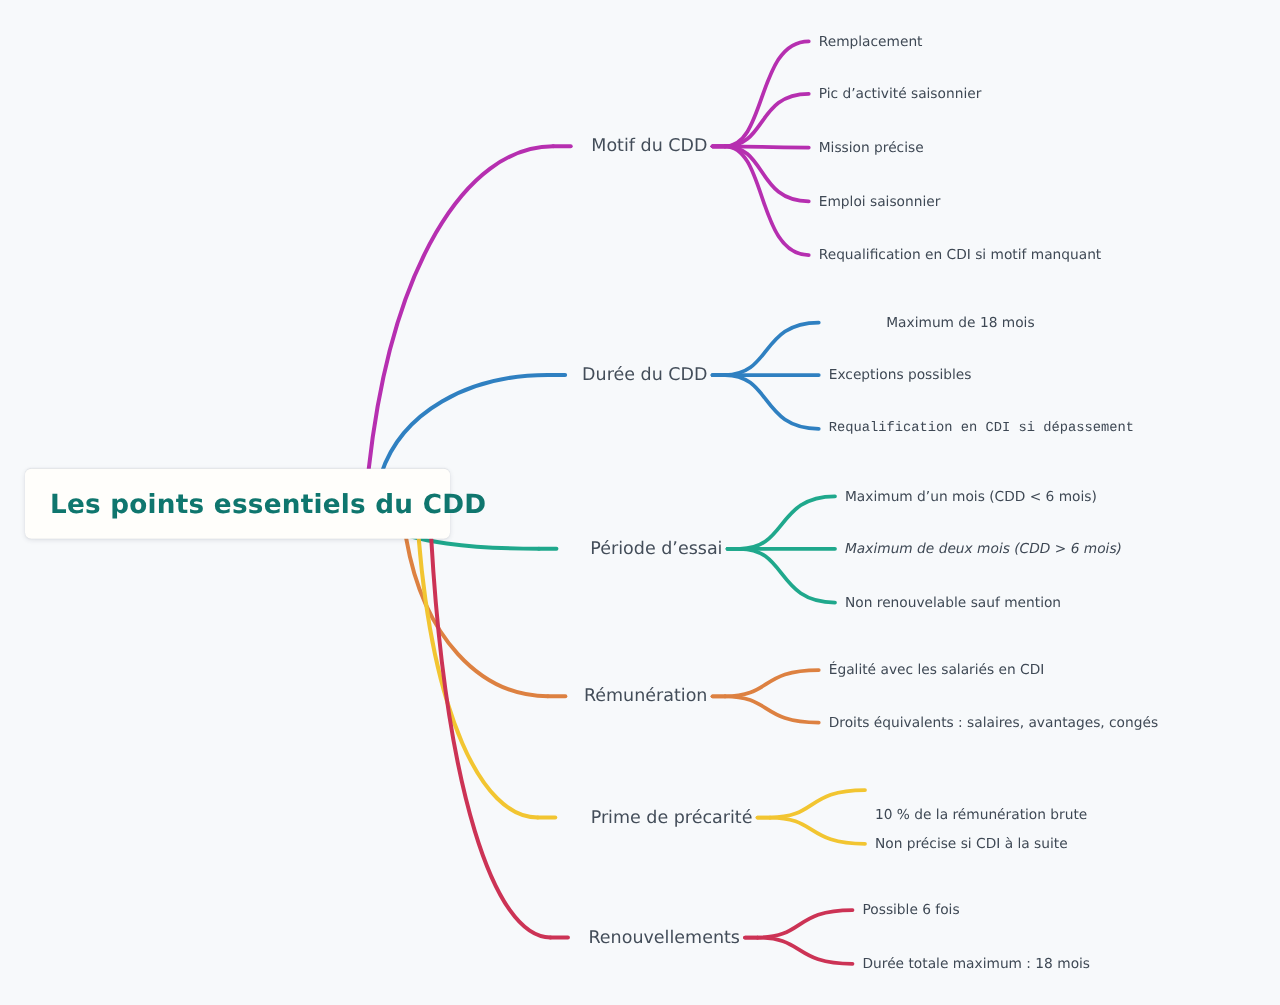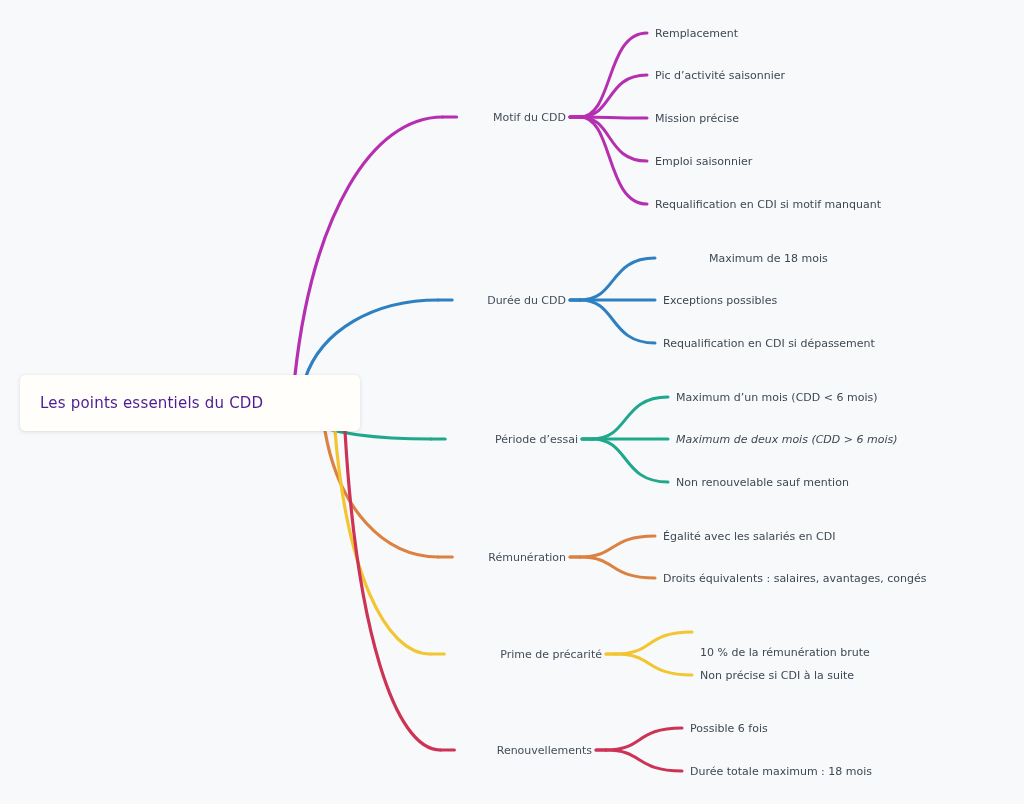--- a/index.html
+++ b/index.html
@@ -42,28 +42,29 @@
     background: #fffefb;
     border-radius: 5px;
     box-shadow: 0 1px 4px rgba(40, 50, 70, 0.13), 0 0 1px rgba(40,50,70,0.10);
     display: flex;
     align-items: center;
     box-sizing: border-box;
     padding-left: 20px;
     z-index: 5;
   }
   .central-node .central-label {
-    font-size: 15px;
-    color: #4c1d95;
+    font-size: 21px;
+    color: #0f766e;
     letter-spacing: 0.2px;
     white-space: nowrap;
+    font-weight: bold;
   }
   .topic-label {
     position: absolute;
-    font-size: 11px;
+    font-size: 14px;
     color: #434d59;
     white-space: nowrap;
     transform: translateY(-50%);
     text-align: right;
     z-index: 4;
   }
   .leaf-label {
     position: absolute;
     font-size: 11px;
     color: #3e4854;
@@ -134,21 +135,21 @@
 
   <div id="label-layer">
       <div class="leaf-label" style="left: 655px; top: 33px;">Remplacement</div>
       <div class="leaf-label" style="left: 655px; top: 75px;">Pic d’activité saisonnier</div>
       <div class="leaf-label" style="left: 655px; top: 118px;">Mission précise</div>
       <div class="leaf-label" style="left: 655px; top: 161px;">Emploi saisonnier</div>
       <div class="leaf-label" style="left: 655px; top: 204px;">Requalification en CDI si motif manquant</div>
       <div class="topic-label" style="left: 454.565px; top: 117px; width: 111.435px;">Motif du CDD</div>
       <div class="leaf-label" style="left: 663px; top: 258px; margin-left: 46px;">Maximum de 18 mois</div>
       <div class="leaf-label" style="left: 663px; top: 300px;">Exceptions possibles</div>
-      <div class="leaf-label" style="left: 663px; top: 343px;">Requalification en CDI si dépassement</div>
+      <div class="leaf-label" style="left: 663px; top: 343px; font-family: Liberation Mono, monospace;">Requalification en CDI si dépassement</div>
       <div class="topic-label" style="left: 450.11px; top: 300px; width: 115.89px;">Durée du CDD</div>
       <div class="leaf-label" style="left: 676px; top: 397px;">Maximum d’un mois (CDD &lt; 6 mois)</div>
       <div class="leaf-label" style="left: 676px; top: 439px; font-style: italic;">Maximum de deux mois (CDD &gt; 6 mois)</div>
       <div class="leaf-label" style="left: 676px; top: 482px;">Non renouvelable sauf mention</div>
       <div class="topic-label" style="left: 443.135px; top: 439px; width: 134.865px;">Période d’essai</div>
       <div class="leaf-label" style="left: 663px; top: 536px;">Égalité avec les salariés en CDI</div>
       <div class="leaf-label" style="left: 663px; top: 578px;">Droits équivalents : salaires, avantages, congés</div>
       <div class="topic-label" style="left: 450.275px; top: 557px; width: 115.725px;">Rémunération</div>
       <div class="leaf-label" style="left: 700px; top: 632px; margin-top: 20px;">10 % de la rémunération brute</div>
       <div class="leaf-label" style="left: 700px; top: 675px;">Non précise si CDI à la suite</div>

